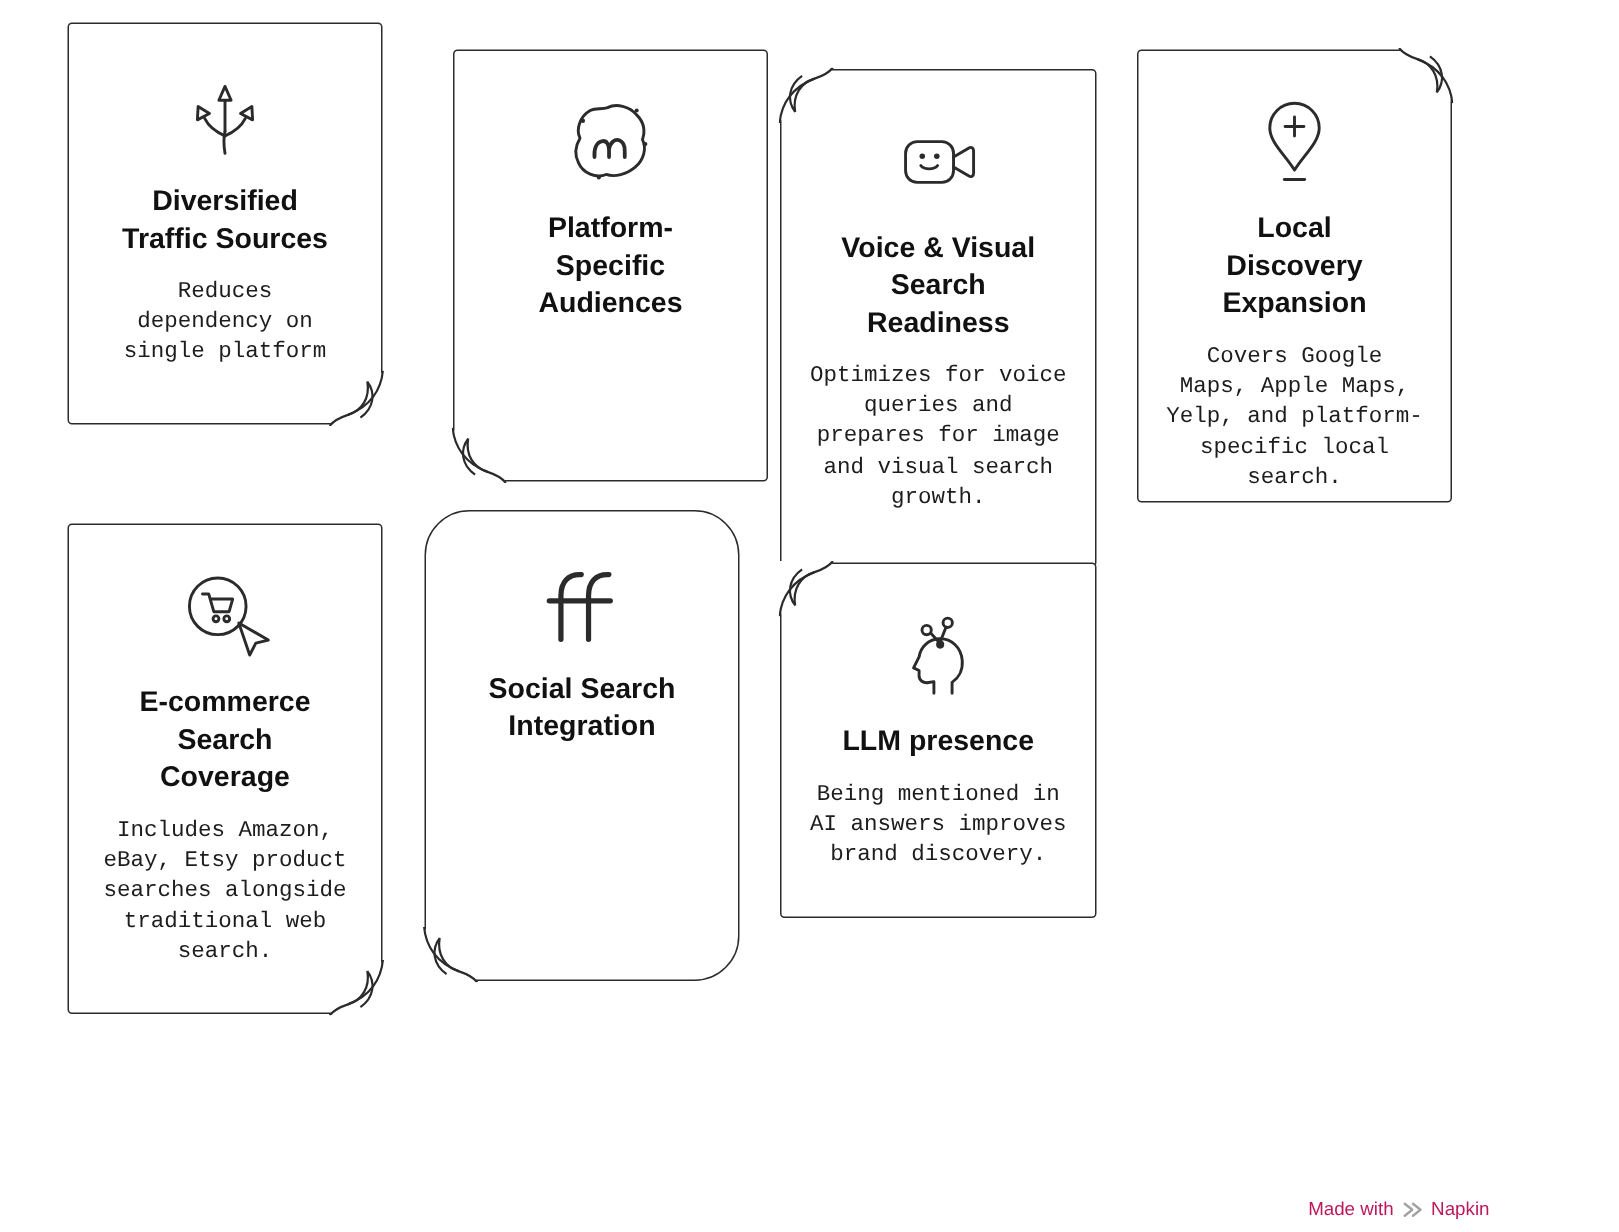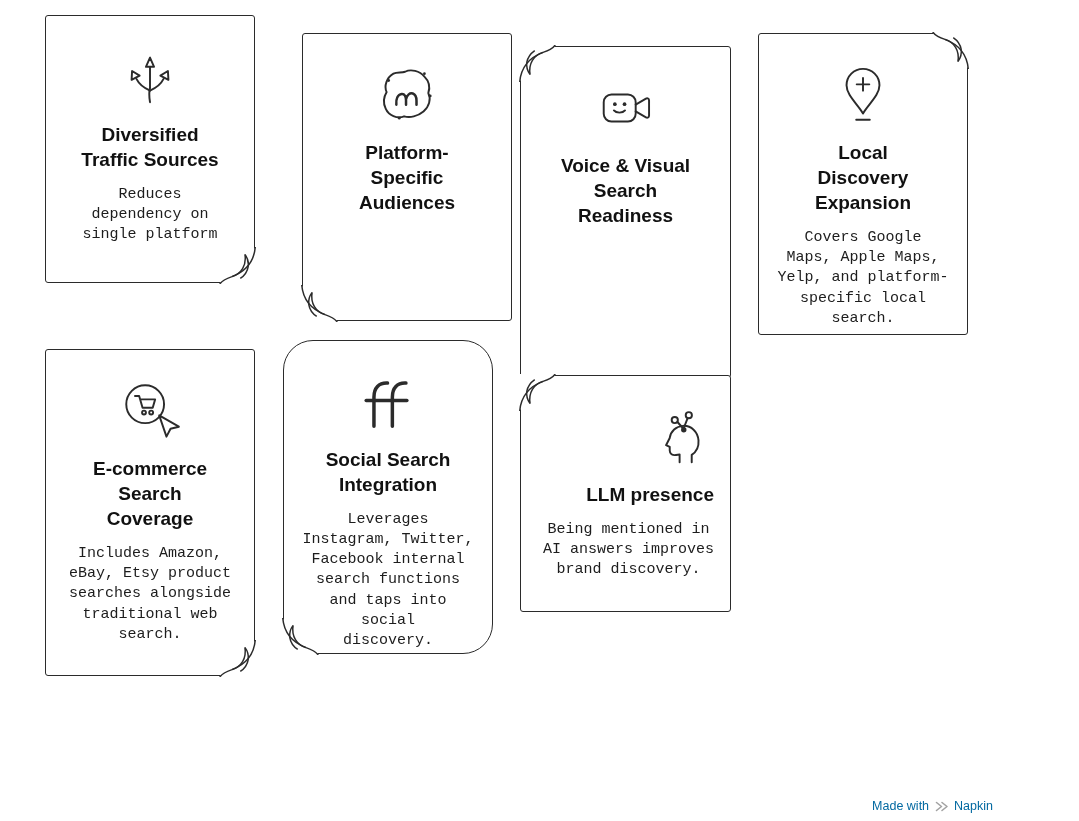--- a/index.html
+++ b/index.html
@@ -45,21 +45,21 @@
   .curl-br { right:-2px; bottom:-2px; }
   .curl-bl { left:-2px; bottom:-2px; transform:scaleX(-1); }
   .curl-tl { left:-2px; top:-2px; transform:scale(-1,-1); }
   .curl-tr { right:-2px; top:-2px; transform:scaleY(-1); }
 
   .watermark {
     position:absolute;
     right:86px; bottom:8px;
     display:flex; align-items:flex-end; gap:5px;
     font-size:12.5px;
-    color:#0369a1;
+    color:#be185d;
   }
   .watermark svg { display:block; }
   .hidden-defs { position:absolute; width:0; height:0; overflow:hidden; }
 </style>
 </head>
 <body>
 
 <svg class="hidden-defs" aria-hidden="true">
   <symbol id="curl" viewBox="0 0 40 40">
     <path d="M0 40 L40 0 L40 40 Z" fill="#ffffff" stroke="none"></path>
@@ -128,20 +128,25 @@
           <path d="M42 28.5 L52.6 22.3 C54.2 21.4 55.8 22.3 55.8 24.2 L55.8 39.8 C55.8 41.7 54.2 42.6 52.6 41.7 L42 35.5"></path>
           <path d="M19.5 34.5 C22 37.5 28.5 37.5 31 34.5"></path>
         </g>
         <circle cx="20.5" cy="28" r="1.9" fill="#2b2b2b"></circle>
         <circle cx="30.5" cy="28" r="1.9" fill="#2b2b2b"></circle>
       </svg>
     </div>
     <h2 class="title">Voice &amp; Visual
 Search
 Readiness</h2>
+    <p class="desc">Optimizes for voice
+queries and
+prepares for image
+and visual search
+growth.</p>
   </section>
 
   <section class="card" style="left:758px; top:33px; width:210px; height:302px;">
     <svg class="curl curl-tr" viewBox="0 0 40 40">
         <use href="#curl"></use>
       </svg>
     <div class="icon">
       <svg viewBox="0 0 64 64">
         <g fill="none" stroke="#2b2b2b" stroke-width="2" stroke-linecap="round" stroke-linejoin="round">
           <path d="M32 5 C41.4 5 49 12.6 49 22 C49 32 38 41 32 51 C26 41 15 32 15 22 C15 12.6 22.6 5 32 5 Z"></path>
@@ -192,29 +197,23 @@
       <svg viewBox="0 0 64 64">
         <g fill="none" stroke="#2b2b2b" stroke-width="3.6" stroke-linecap="round" stroke-linejoin="round">
           <path d="M17.5 57 L17.5 27 C17.5 17.5 22.5 12 31.5 12.5"></path>
           <path d="M36.5 57 L36.5 27 C36.5 17.5 41.5 12 50.5 12.5"></path>
           <path d="M9.5 30.5 L51.5 30.5"></path>
         </g>
       </svg>
     </div>
     <h2 class="title">Social Search
 Integration</h2>
-    <p class="desc">Leverages
-Instagram, Twitter,
-Facebook internal
-search functions
-and taps into social
-discovery.</p>
-  </section>
-
-  <section class="card" style="left:520px; top:375px; width:211px; height:237px;align-items:flex-end;">
+  </section>
+
+  <section class="card" style="left:520px; top:375px; width:211px; height:237px;">
     <svg class="curl curl-tl" viewBox="0 0 40 40">
         <use href="#curl"></use>
       </svg>
     <div class="icon">
       <svg viewBox="0 0 64 64">
         <g fill="none" stroke="#2b2b2b" stroke-width="2" stroke-linecap="round" stroke-linejoin="round">
           <path d="M41 58 L41 50.5 C45.5 47.5 48.5 42 48 35.5 C47.3 26.5 40.5 20 32 20.5 C24.8 21 19.3 26 18.3 33 L14.5 40.5 L18.3 42.3 L18.3 46 C18.3 49.2 21 51.2 24.8 50.6 L28.5 50 L28.5 58"></path>
           <path d="M36.8 12.5 L32.5 23.5 M26.3 16.5 L32.5 23.5"></path>
           <circle cx="38" cy="9.5" r="3.2"></circle>
           <circle cx="23.5" cy="14.5" r="3.2"></circle>

